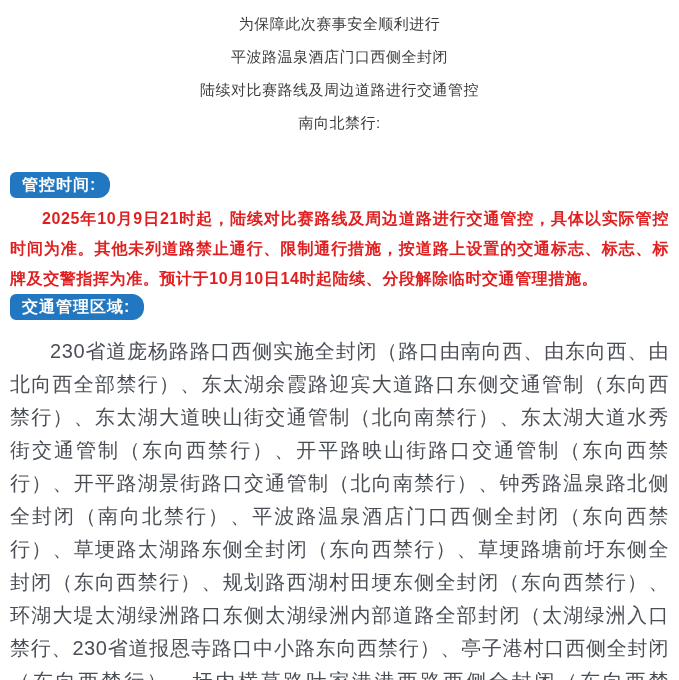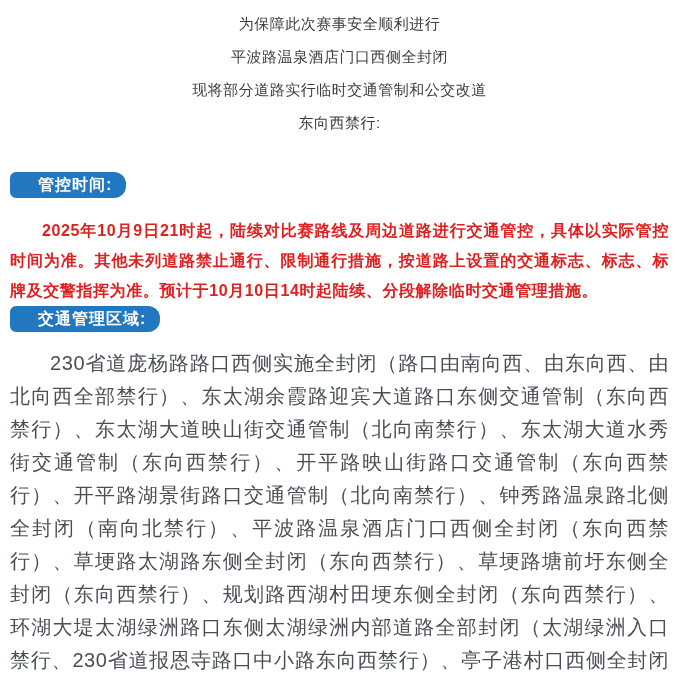--- a/index.html
+++ b/index.html
@@ -26,34 +26,34 @@
     color: #3d3d3d;
     letter-spacing: 0.5px;
   }
   .banner {
     display: inline-block;
     background: #2177c0;
     color: #ffffff;
     font-size: 16px;
     font-weight: bold;
     line-height: 20px;
-    padding: 3px 14px 3px 28px;
+    padding: 3px 14px 3px 12px;
     border-radius: 6px 12px 12px 6px;
     letter-spacing: 1px;
   }
   .banner-1 { margin-top: 33px; }
   .banner-2 { }
   .para {
     margin: 0;
     text-align: justify;
     text-indent: 2em;
     letter-spacing: 0.6px;
   }
   .para-red {
-    margin-top: 18px;
+    margin-top: 6px;
     font-size: 16px;
     font-weight: bold;
     line-height: 30px;
     color: #e02020;
   }
   .para-body {
     margin-top: 15px;
     font-size: 20px;
     font-weight: normal;
     line-height: 33px;
@@ -61,22 +61,22 @@
   }
 </style>
 </head>
 <body>
 
 <div class="page">
 
   <div class="intro">
     <p>为保障此次赛事安全顺利进行</p>
     <p>平波路温泉酒店门口西侧全封闭</p>
-    <p>现将部分道路实行临时交通管制和公交改道</p>
-    <p>东向西禁行:</p>
+    <p>陆续对比赛路线及周边道路进行交通管控</p>
+    <p>南向北禁行:</p>
   </div>
 
   <div>
     <div class="banner banner-1">管控时间:</div>
     <p class="para para-red">2025年10月9日21时起，陆续对比赛路线及周边道路进行交通管控，具体以实际管控时间为准。其他未列道路禁止通行、限制通行措施，按道路上设置的交通标志、标志、标牌及交警指挥为准。预计于10月10日14时起陆续、分段解除临时交通管理措施。</p>
   </div>
 
   <div>
     <div class="banner banner-2">交通管理区域:</div>
     <p class="para para-body">230省道庞杨路路口西侧实施全封闭（路口由南向西、由东向西、由北向西全部禁行）、东太湖余霞路迎宾大道路口东侧交通管制（东向西禁行）、东太湖大道映山街交通管制（北向南禁行）、东太湖大道水秀街交通管制（东向西禁行）、开平路映山街路口交通管制（东向西禁行）、开平路湖景街路口交通管制（北向南禁行）、钟秀路温泉路北侧全封闭（南向北禁行）、平波路温泉酒店门口西侧全封闭（东向西禁行）、草埂路太湖路东侧全封闭（东向西禁行）、草埂路塘前圩东侧全封闭（东向西禁行）、规划路西湖村田埂东侧全封闭（东向西禁行）、环湖大堤太湖绿洲路口东侧太湖绿洲内部道路全部封闭（太湖绿洲入口禁行、230省道报恩寺路口中小路东向西禁行）、亭子港村口西侧全封闭（东向西禁行）、圩内横草路叶家港港西路西侧全封闭（东向西禁行）。</p>

